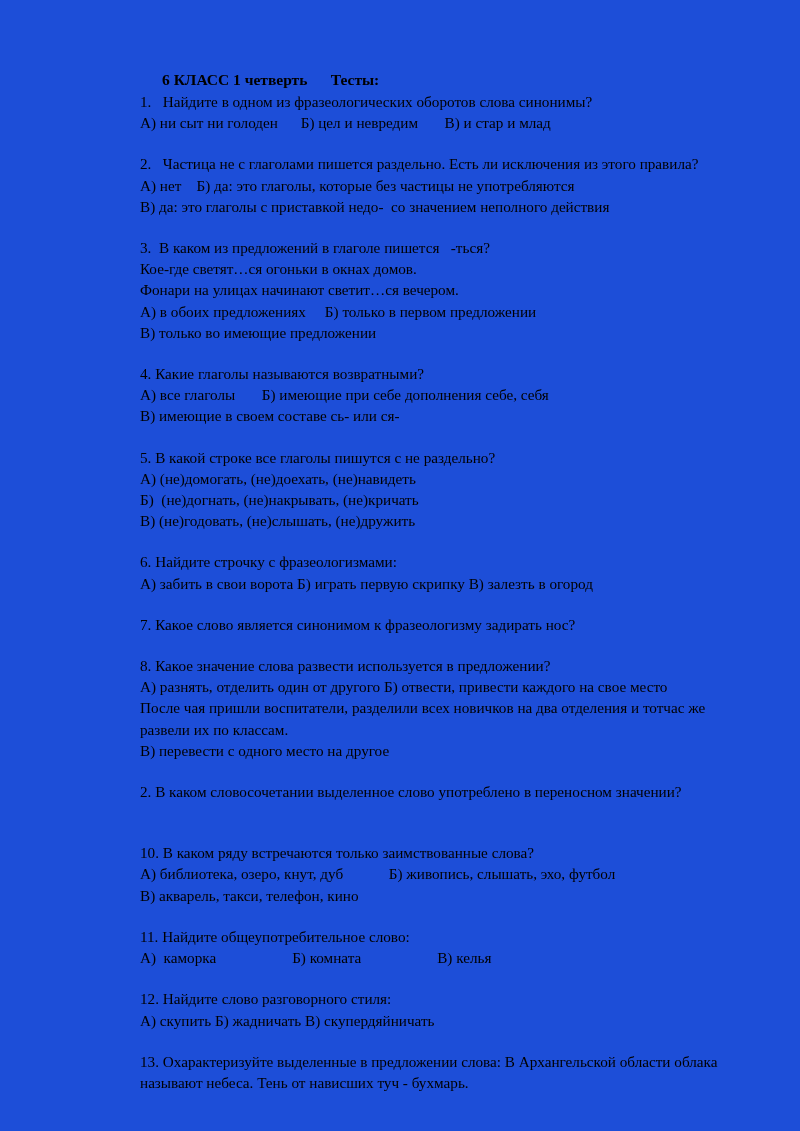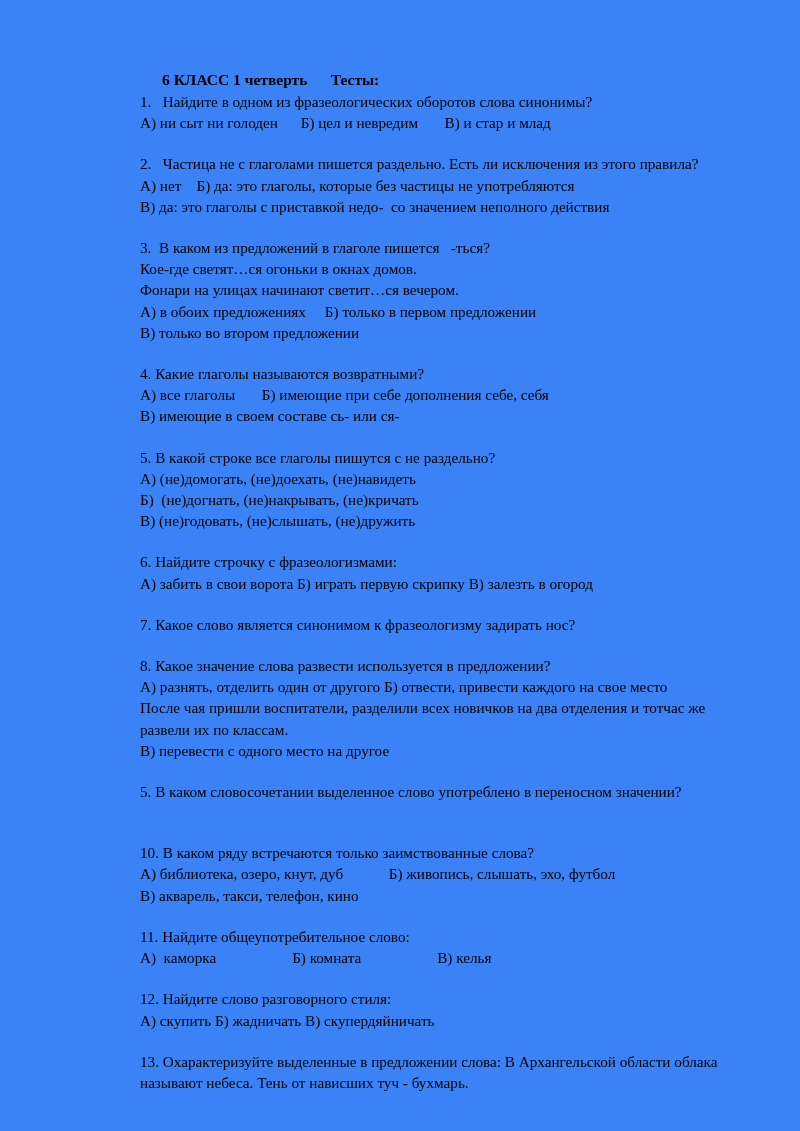--- a/index.html
+++ b/index.html
@@ -14,21 +14,21 @@
     font-family: "Liberation Serif", "DejaVu Serif", serif;
     color: #000000;
     -webkit-font-smoothing: antialiased;
   }
   .page {
     position: relative;
     width: 800px;
     height: 1131px;
     box-sizing: border-box;
     padding: 70px 55px 0 140px;
-    background: #3b82f6;
+    background: #1d4ed8;
   }
   .doc-body {
     width: 610px;
   }
   .doc-title {
     font-weight: bold;
     font-size: 15.5px;
     line-height: 20px;
     margin: 0 0 1px 0;
     padding-left: 22px;
@@ -76,21 +76,21 @@
           <div class="line stem">2.   Частица не с глаголами пишется раздельно. Есть ли исключения из этого правила?</div>
           <div class="line opts">А) нет    Б) да: это глаголы, которые без частицы не употребляются</div>
           <div class="line opts">В) да: это глаголы с приставкой недо-  со значением неполного действия</div>
         </div>
         <div class="q-gap"></div>
         <div class="q-block">
           <div class="line stem">3.  В каком из предложений в глаголе пишется   -ться?</div>
           <div class="line opts">Кое-где светят…ся огоньки в окнах домов.</div>
           <div class="line opts">Фонари на улицах начинают светит…ся вечером.</div>
           <div class="line opts">А) в обоих предложениях     Б) только в первом предложении</div>
-          <div class="line opts">В) только во втором предложении</div>
+          <div class="line opts">В) только во имеющие предложении</div>
         </div>
         <div class="q-gap"></div>
         <div class="q-block">
           <div class="line stem">4. Какие глаголы называются возвратными?</div>
           <div class="line opts">А) все глаголы       Б) имеющие при себе дополнения себе, себя</div>
           <div class="line opts">В) имеющие в своем составе сь- или ся-</div>
         </div>
         <div class="q-gap"></div>
         <div class="q-block">
           <div class="line stem">5. В какой строке все глаголы пишутся с не раздельно?</div>
@@ -109,21 +109,21 @@
         </div>
         <div class="q-gap"></div>
         <div class="q-block">
           <div class="line stem">8. Какое значение слова развести используется в предложении?</div>
           <div class="line wrap">А) разнять, отделить один от другого          Б)  отвести, привести каждого на свое место</div>
           <div class="line wrap">После чая пришли воспитатели, разделили всех новичков на два отделения и тотчас же развели их по классам.</div>
           <div class="line opts">В) перевести с одного место на другое</div>
         </div>
         <div class="q-gap"></div>
         <div class="q-block">
-          <div class="line stem">5. В каком словосочетании выделенное слово употреблено в переносном значении?</div>
+          <div class="line stem">2. В каком словосочетании выделенное слово употреблено в переносном значении?</div>
         </div>
         <div class="q-gap wide"></div>
         <div class="q-block">
           <div class="line stem">10. В каком ряду встречаются только заимствованные слова?</div>
           <div class="line opts">А) библиотека, озеро, кнут, дуб            Б) живопись, слышать, эхо, футбол</div>
           <div class="line opts">В) акварель, такси, телефон, кино</div>
         </div>
         <div class="q-gap"></div>
         <div class="q-block">
           <div class="line stem">11. Найдите общеупотребительное слово:</div>

